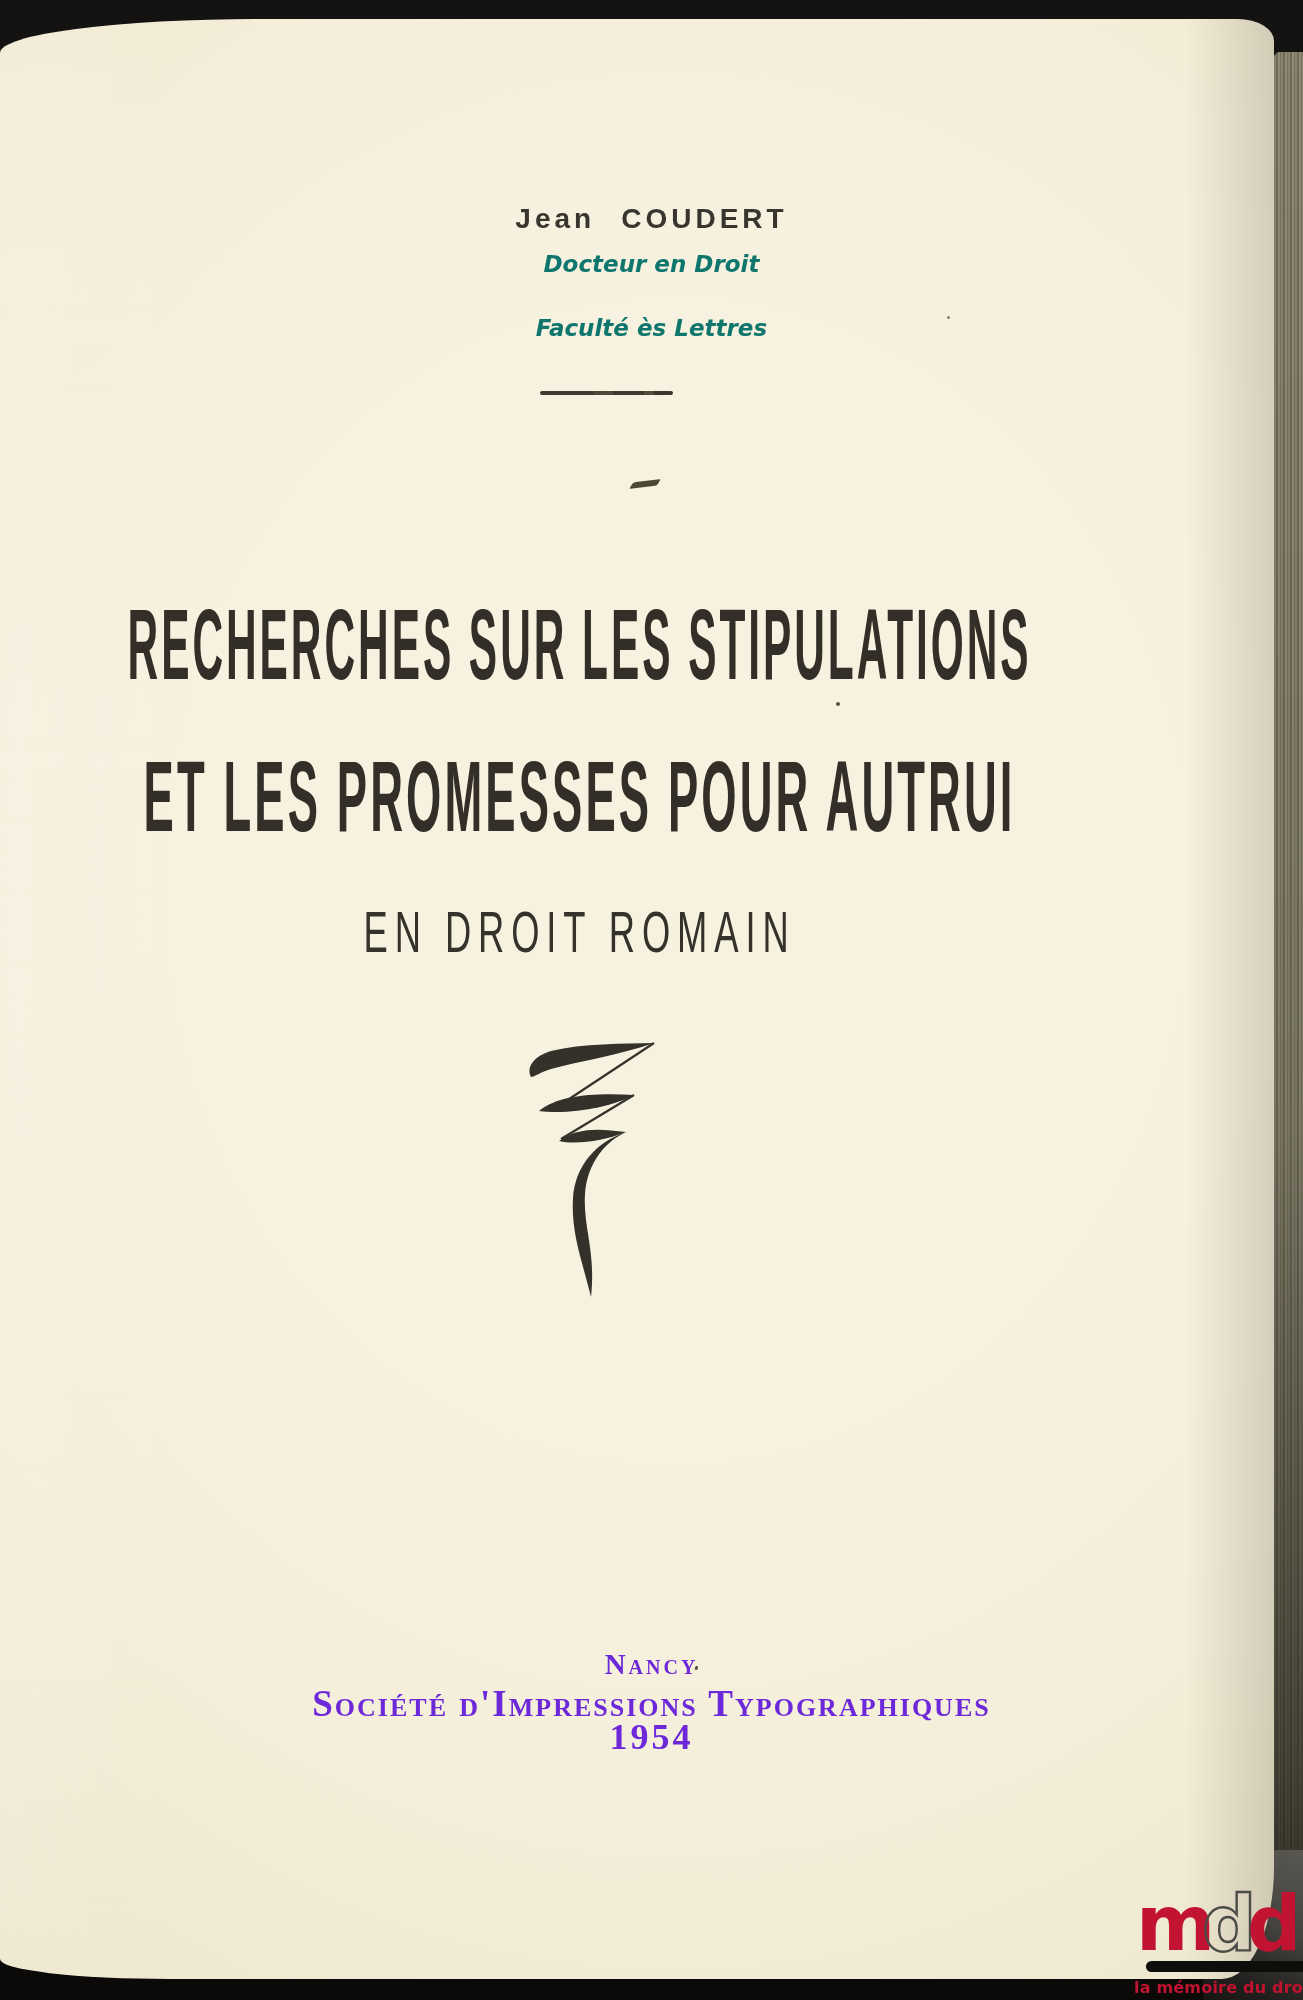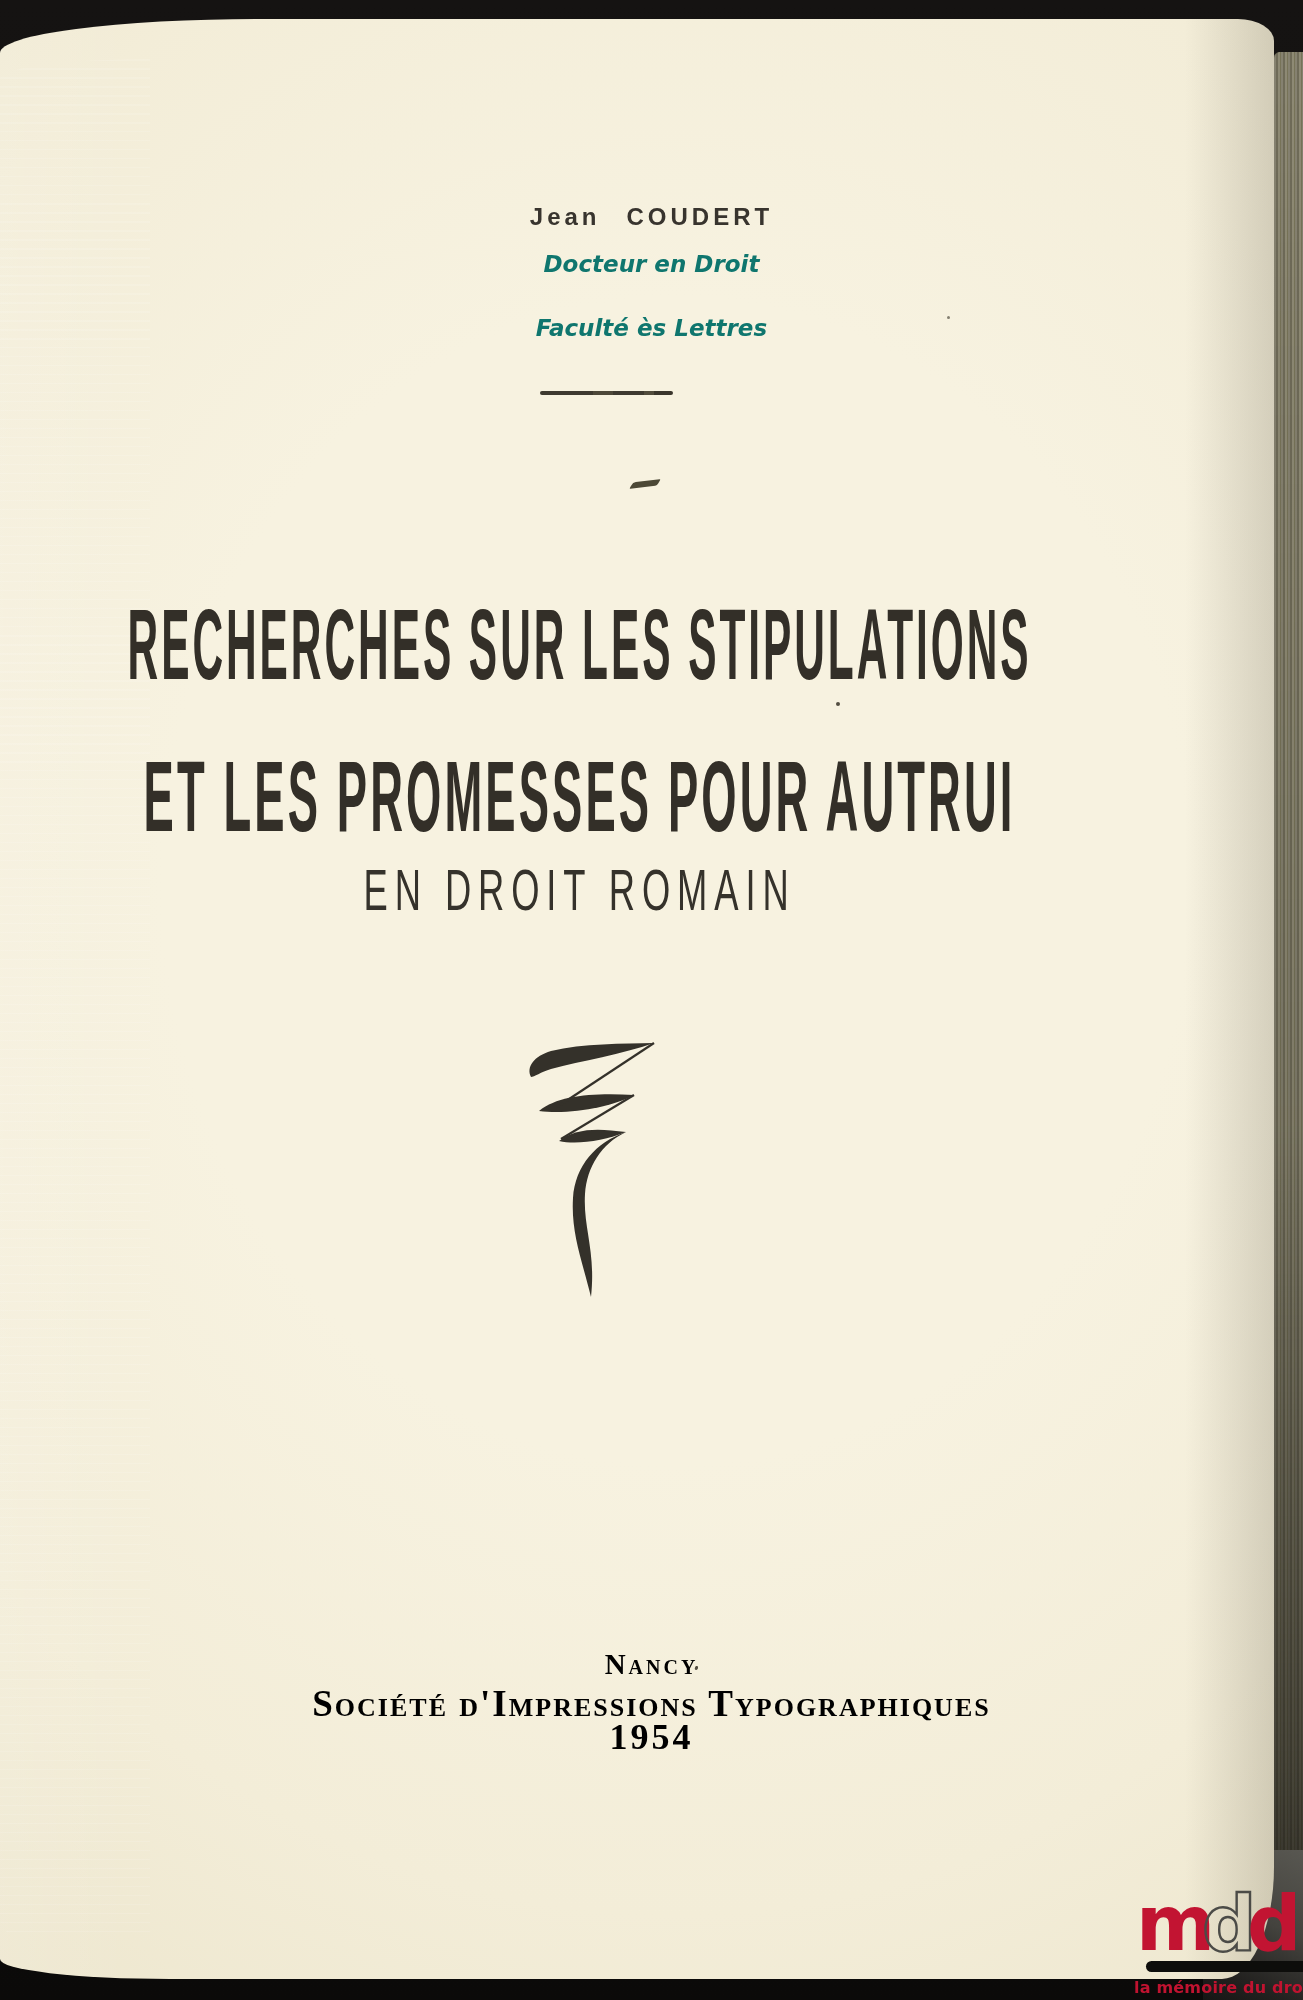--- a/index.html
+++ b/index.html
@@ -34,21 +34,21 @@
   .paper-lines{
     position:absolute;left:0;top:40px;bottom:40px;width:150px;opacity:.45;
     background:repeating-linear-gradient(180deg,rgba(255,255,255,.25) 0 1.5px,rgba(0,0,0,0) 1.5px 9px);
     border-top-left-radius:260px 34px;border-bottom-left-radius:170px 20px;
   }
   .content{position:absolute;inset:0;}
   .content *{position:absolute;}
   .author-block{left:13px;width:1170px;text-align:center;color:#3a362f;}
   .author-name{
     top:203px;left:0;width:100%;
-    font-size:24px;font-weight:700;letter-spacing:4px;color:#38342e;white-space:nowrap;
+    font-size:28px;font-weight:700;letter-spacing:4px;color:#38342e;white-space:nowrap;
   }
   .author-name .gap{display:inline-block;width:26px;position:static;}
   .cred{left:0;width:100%;font-family:"DejaVu Sans",sans-serif;font-style:italic;
     font-size:23px;font-weight:600;color:#0f766e;white-space:nowrap;}
   .cred1{top:251px;}
   .cred2{top:283px;}
   .cred3{top:315px;}
   .rule{
     left:540px;top:391px;width:133px;height:4px;border-radius:2px;
     background:linear-gradient(90deg,#3e3a30 0 40%,#4d4839 40% 55%,#3e3a30 55% 78%,#514c3c 78% 86%,#3a362c 86% 100%);
@@ -58,27 +58,27 @@
     transform:rotate(-7deg) skewX(-35deg);border-radius:3px 1px 2px 1px;
   }
   .title-line{left:0;width:1160px;height:100px;display:flex;align-items:center;justify-content:center;}
   .title-line>span{
     display:inline-block;white-space:nowrap;transform-origin:50% 50%;
     font-family:"Liberation Sans",sans-serif;font-weight:700;font-size:101px;
     letter-spacing:7px;color:#332f28;
   }
   .tl1{top:594px;}
   .tl2{top:746px;}
-  .subtitle-line{left:0;width:1160px;height:62px;top:858px;display:flex;align-items:center;justify-content:center;}
+  .subtitle-line{left:0;width:1160px;height:62px;top:900px;display:flex;align-items:center;justify-content:center;}
   .subtitle-line>span{
     display:inline-block;white-space:nowrap;transform-origin:50% 50%;
     font-size:58px;font-weight:400;letter-spacing:11px;color:#35322b;
   }
   .ornament{left:521px;top:1031px;width:142px;height:276px;}
-  .imprint-block{left:0;width:1096px;text-align:center;font-family:"Liberation Serif",serif;color:#000000;}
+  .imprint-block{left:0;width:1096px;text-align:center;font-family:"Liberation Serif",serif;color:#6d28d9;}
   .imprint-city{top:1648px;left:0;width:100%;font-variant:small-caps;font-weight:700;
     font-size:29px;letter-spacing:3px;}
   .imprint-pub{top:1682px;left:0;width:100%;font-variant:small-caps;font-weight:700;
     font-size:37px;letter-spacing:2px;white-space:nowrap;}
   .imprint-year{top:1716px;left:0;width:100%;font-size:36px;font-weight:700;letter-spacing:3px;}
   .speck{border-radius:50%;background:#534e41;}
   .sp1{left:836px;top:702px;width:4px;height:4px;}
   .sp2{left:947px;top:316px;width:3px;height:3px;opacity:.7;}
   .sp3{left:695px;top:1666px;width:3px;height:4px;transform:rotate(20deg);border-radius:40% 60% 60% 40%;}
   .logo-bar{

